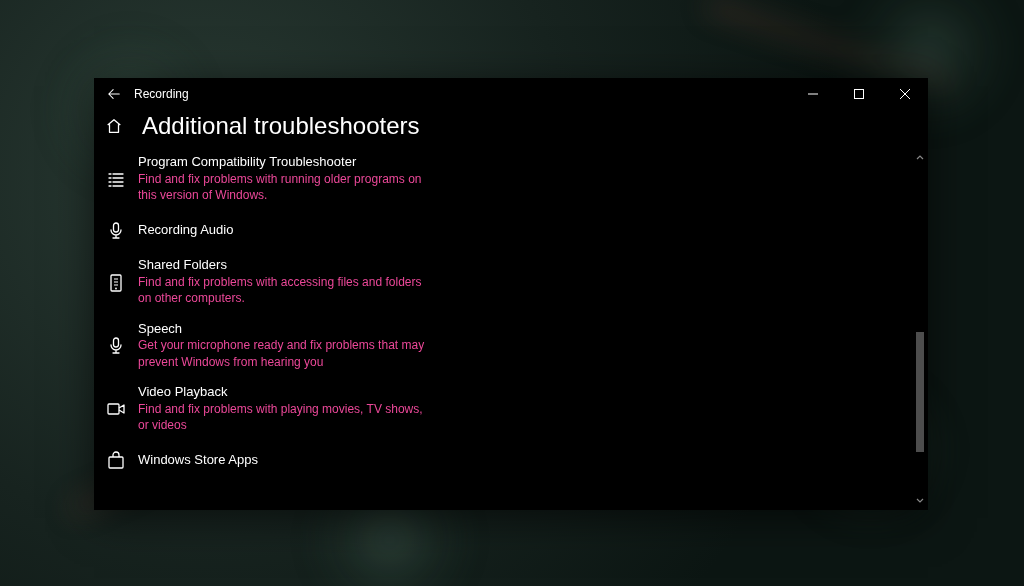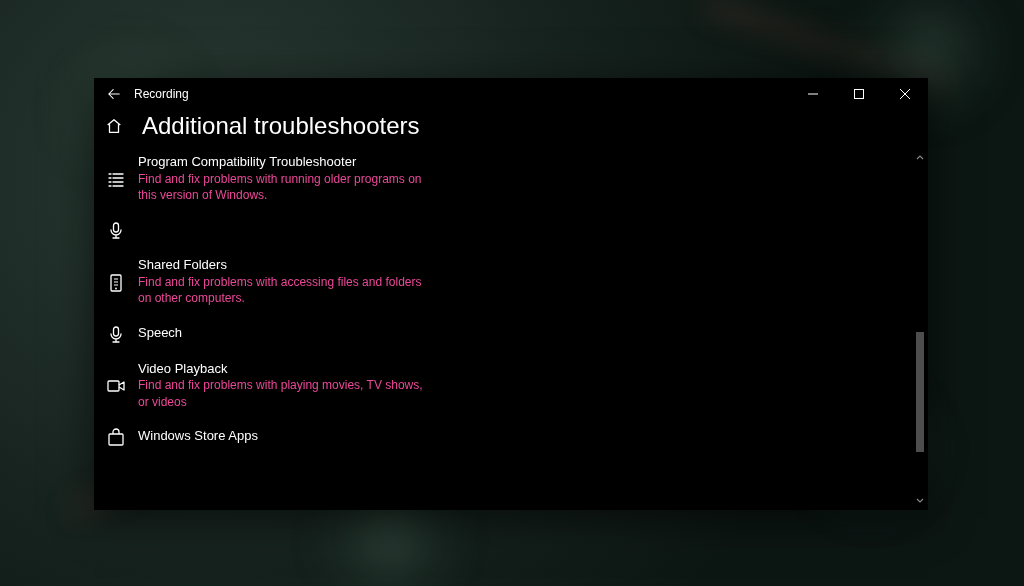--- a/index.html
+++ b/index.html
@@ -140,20 +140,21 @@
       </div>
 
       <div class="item">
         <div class="ico">
           <svg width="20" height="20" viewBox="0 0 20 20">
               <rect x="7.5" y="2" width="5" height="9" rx="2.5" stroke="#fff" stroke-width="1.3" fill="none"></rect>
               <path d="M5 9a5 5 0 0 0 10 0 M10 14v3 M7 17h6" stroke="#fff" stroke-width="1.3" fill="none" stroke-linecap="round"></path>
             </svg>
         </div>
         <div class="txt">
+          <div class="item-title">Recording Audio</div>
         </div>
       </div>
 
 
       <div class="item">
         <div class="ico">
           <svg width="20" height="20" viewBox="0 0 20 20">
               <rect x="5" y="2" width="10" height="16" rx="1" stroke="#fff" stroke-width="1.3" fill="none"></rect>
               <path d="M8 6h4M8 9h4M8 12h4" stroke="#fff" stroke-width="1.2"></path>
               <circle cx="10" cy="15.5" r="0.9" fill="#fff"></circle>
@@ -167,20 +168,21 @@
 
       <div class="item">
         <div class="ico">
           <svg width="20" height="20" viewBox="0 0 20 20">
               <rect x="7.5" y="2" width="5" height="9" rx="2.5" stroke="#fff" stroke-width="1.3" fill="none"></rect>
               <path d="M5 9a5 5 0 0 0 10 0 M10 14v3 M7 17h6" stroke="#fff" stroke-width="1.3" fill="none" stroke-linecap="round"></path>
             </svg>
         </div>
         <div class="txt">
           <div class="item-title">Speech</div>
+          <div class="item-desc">Get your microphone ready and fix problems that may prevent Windows from hearing you</div>
         </div>
       </div>
 
       <div class="item">
         <div class="ico">
           <svg width="20" height="20" viewBox="0 0 20 20">
               <rect x="2" y="5" width="11" height="10" rx="1" stroke="#fff" stroke-width="1.3" fill="none"></rect>
               <path d="M13 9 L18 6 V14 L13 11" stroke="#fff" stroke-width="1.3" fill="none" stroke-linejoin="round"></path>
             </svg>
         </div>

